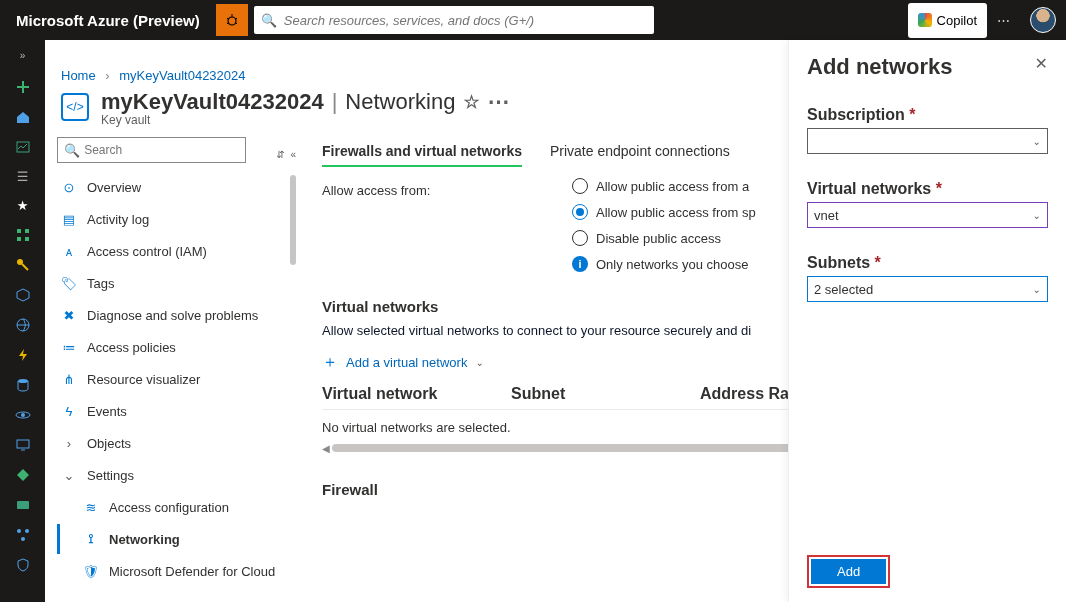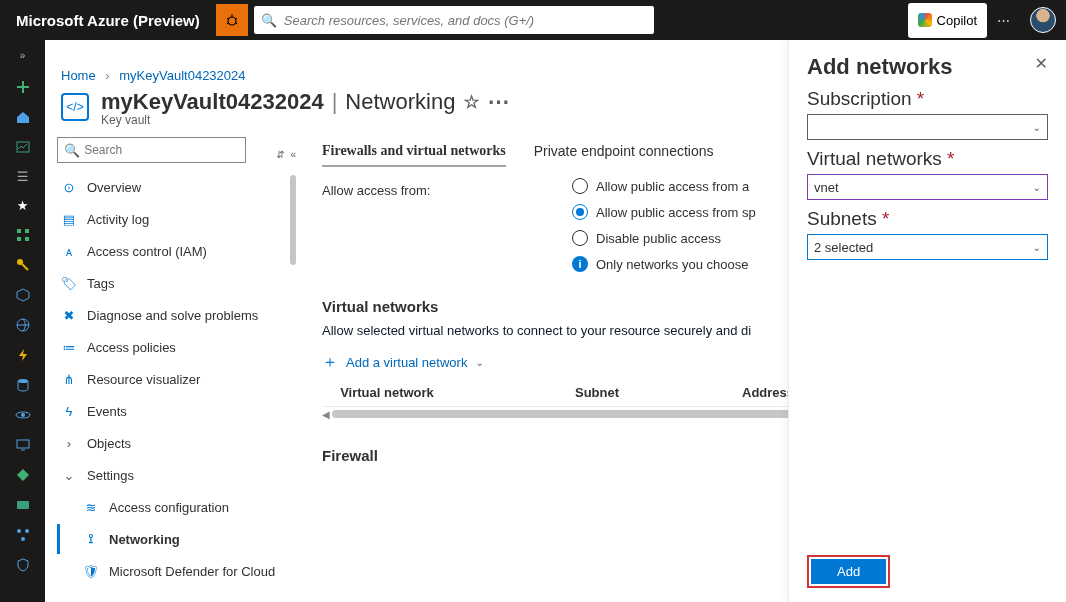--- a/index.html
+++ b/index.html
@@ -53,44 +53,44 @@
   .sidebar-row.child{ padding-left:26px;}
   .sidebar-row.selected{ font-weight:600; }
   .selbar{ position:absolute; left:0; width:3px; height:30px; background:#0078d4; }
   .sb-ic{ width:16px; display:flex; justify-content:center; color:#0078d4;}
   .sb-ic.grey{ color:#605e5c;}
   .sb-scroll{ position:absolute; right:4px; top:38px; width:6px; height:90px; background:#c8c6c4; border-radius:3px;}
 
   .main { flex:1; padding:0 0 0 22px; position:relative; overflow:hidden;}
   .tabs{ display:flex; gap:28px; margin-top:6px; font-size:14px;}
   .tab{ padding-bottom:6px; color:#323130; cursor:pointer;}
-  .tab.active{ font-weight:600; border-bottom:2px solid #a3a3a3;font-family:Liberation Serif, serif;}
+  .tab.active{ font-weight:600; border-bottom:2px solid #22c55e;}
   .section-lbl{ margin-top:16px; font-size:13px;}
   .radio-col{ margin-top:-20px; margin-left:250px; display:flex; flex-direction:column; gap:10px;}
   .radio-row{ display:flex; align-items:center; gap:8px; font-size:13px;}
   .rdio{ width:16px;height:16px;border:1px solid #323130;border-radius:50%; display:flex; align-items:center; justify-content:center;}
   .rdio.sel{ border-color:#0078d4;}
   .rdio.sel::after{ content:""; width:8px;height:8px;background:#0078d4;border-radius:50%;}
   .info-ic{ width:16px;height:16px;border-radius:50%;background:#0078d4;color:#fff;display:flex;align-items:center;justify-content:center;font-size:11px;font-weight:bold;}
   .sect-h{ font-weight:600; font-size:15px; margin-top:26px;}
   .sect-p{ font-size:13px; margin-top:8px; color:#0f172a;}
   .addvnet{ display:flex; align-items:center; gap:8px; color:#0067b8; margin-top:14px; cursor:pointer; font-size:13px;}
   .plus{ font-size:16px; color:#0078d4;}
-  .tbl-hdr{ display:flex; gap:80px; font-weight:600; font-size:13px; margin-top:12px; border-bottom:1px solid #edebe9; padding-bottom:6px;text-align:center;}
+  .tbl-hdr{ display:flex; gap:59px; font-weight:600; font-size:16px; margin-top:12px; border-bottom:1px solid #edebe9; padding-bottom:6px;}
   .tbl-empty{ font-size:13px; padding:10px 0 6px; }
   .hscroll{ height:14px; display:flex; align-items:center;}
   .hscroll .ar{ color:#888; font-size:10px;}
   .hscroll .track{ flex:1; height:8px; background:#c8c6c4; border-radius:4px; margin:0 2px;}
 
   
   .flyout{ position:absolute; top:0; right:0; width:278px; height:100%; background:#fff; border-left:1px solid #eee; box-shadow:-2px 0 8px rgba(0,0,0,.06); padding:14px 18px;}
   .fly-hdr{ display:flex; justify-content:space-between; align-items:flex-start;}
   .fly-title{ font-size:22px; font-weight:600;}
   .close-x{ font-size:16px; color:#605e5c; cursor:pointer;}
-  .fld-lbl{ font-size:19px; margin-top:8px;}
+  .fld-lbl{ font-size:16px; margin-top:26px;font-weight:bold;}
   .req{ color:#a4262c;}
   .fld-sel{ border:1px solid #605e5c; height:26px; margin-top:4px; display:flex; align-items:center; justify-content:space-between; padding:0 6px; font-size:13px;}
   .fld-sel.purple{ border-color:#7b3fb5;}
   .fld-sel.blue{ border-color:#0078d4; outline:1px solid #0078d4; outline-offset:-1px;}
   .chevd{ font-size:10px; color:#605e5c;}
   .add-wrap{ position:absolute; bottom:14px; left:18px;}
   .add-btn{ background:#0078d4; color:#fff; border:0; padding:5px 26px; font-size:13px; cursor:pointer;}
   .add-ring{ border:2px solid #d13438; padding:2px; display:inline-block;}
 </style>
 </head>
@@ -305,20 +305,21 @@
         <div class="addvnet">
           <span class="plus">＋</span>
           <span>Add a virtual network</span>
           <span style="color:#605e5c;font-size:10px">⌄</span>
         </div>
         <div class="tbl-hdr">
           <span style="width:130px">Virtual network</span>
           <span style="width:130px">Subnet</span>
           <span>Address Range</span>
         </div>
+        <div class="tbl-empty">No virtual networks are selected.</div>
         <div class="hscroll">
             <span class="ar">◀</span>
             <div class="track"></div>
           </div>
 
         <div class="sect-h">Firewall</div>
       </div>
     </div>
 
     <div class="flyout">

